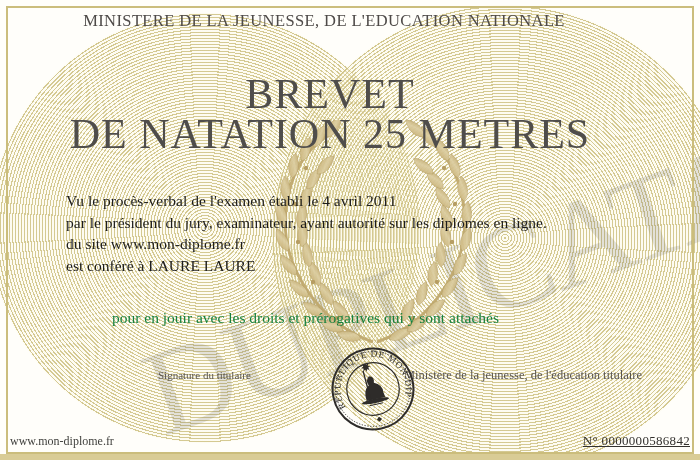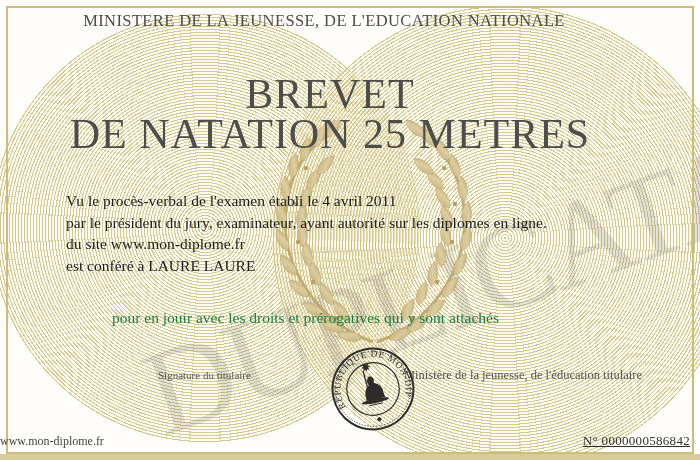--- a/index.html
+++ b/index.html
@@ -50,21 +50,21 @@
   .body-lines{
     left:66px;top:190px;width:560px;
     font-size:15.5px;line-height:21.5px;color:#1c1c1c;
   }
   .closing-line{
     left:112px;top:309px;width:460px;
     font-size:15.5px;color:#15803d;
   }
   .sig-holder{left:158px;top:369px;font-size:11px;color:#555250;}
   .sig-ministry{left:404px;top:368px;font-size:12.5px;color:#555250;}
-  .footer-site{left:0;top:434px;font-size:12px;color:#3f3f3c;}
+  .footer-site{left:10px;top:434px;font-size:12px;color:#3f3f3c;}
   .footer-number{right:10px;top:433px;font-size:13px;letter-spacing:0.3px;color:#33312e;text-decoration:underline;}
   .seal{position:absolute;left:330px;top:346px;width:86px;height:86px;z-index:5;}
 </style>
 </head>
 <body>
 
 <div class="cert">
 
   <div class="gcircle g-left"></div>
   <div class="gcircle g-right"></div>

